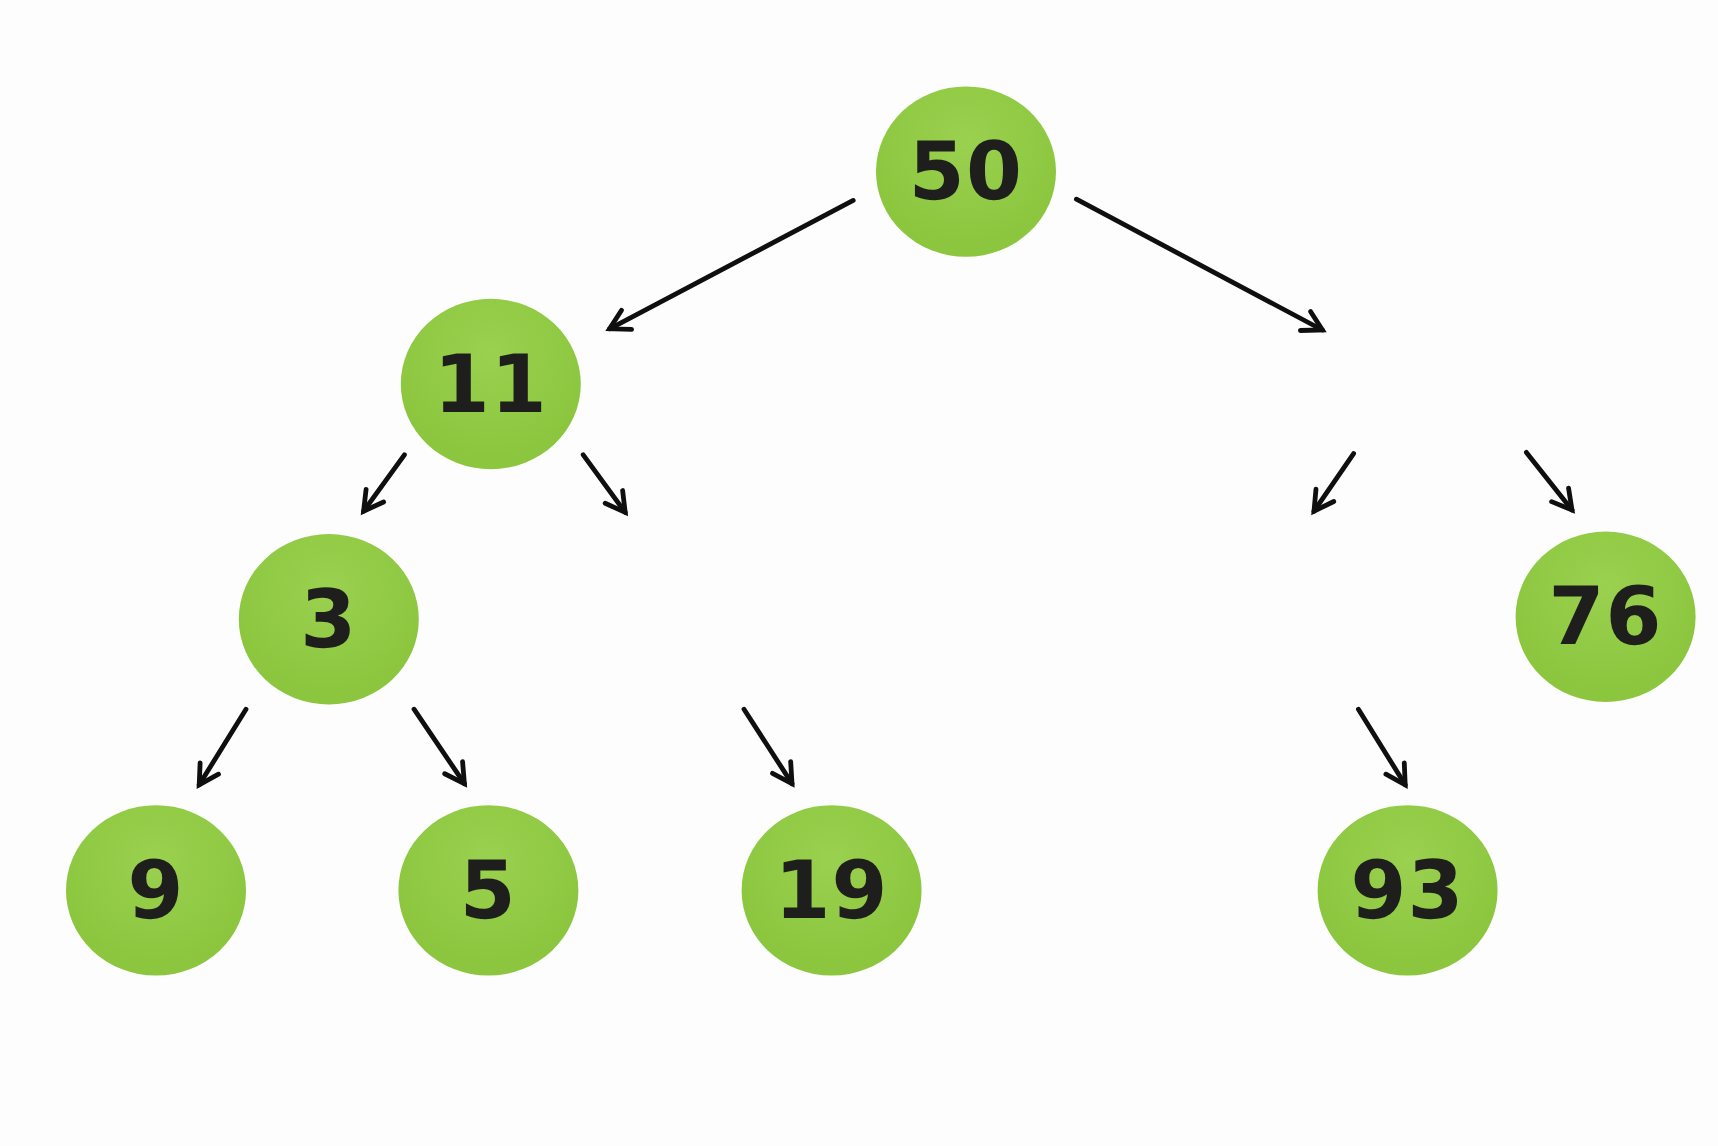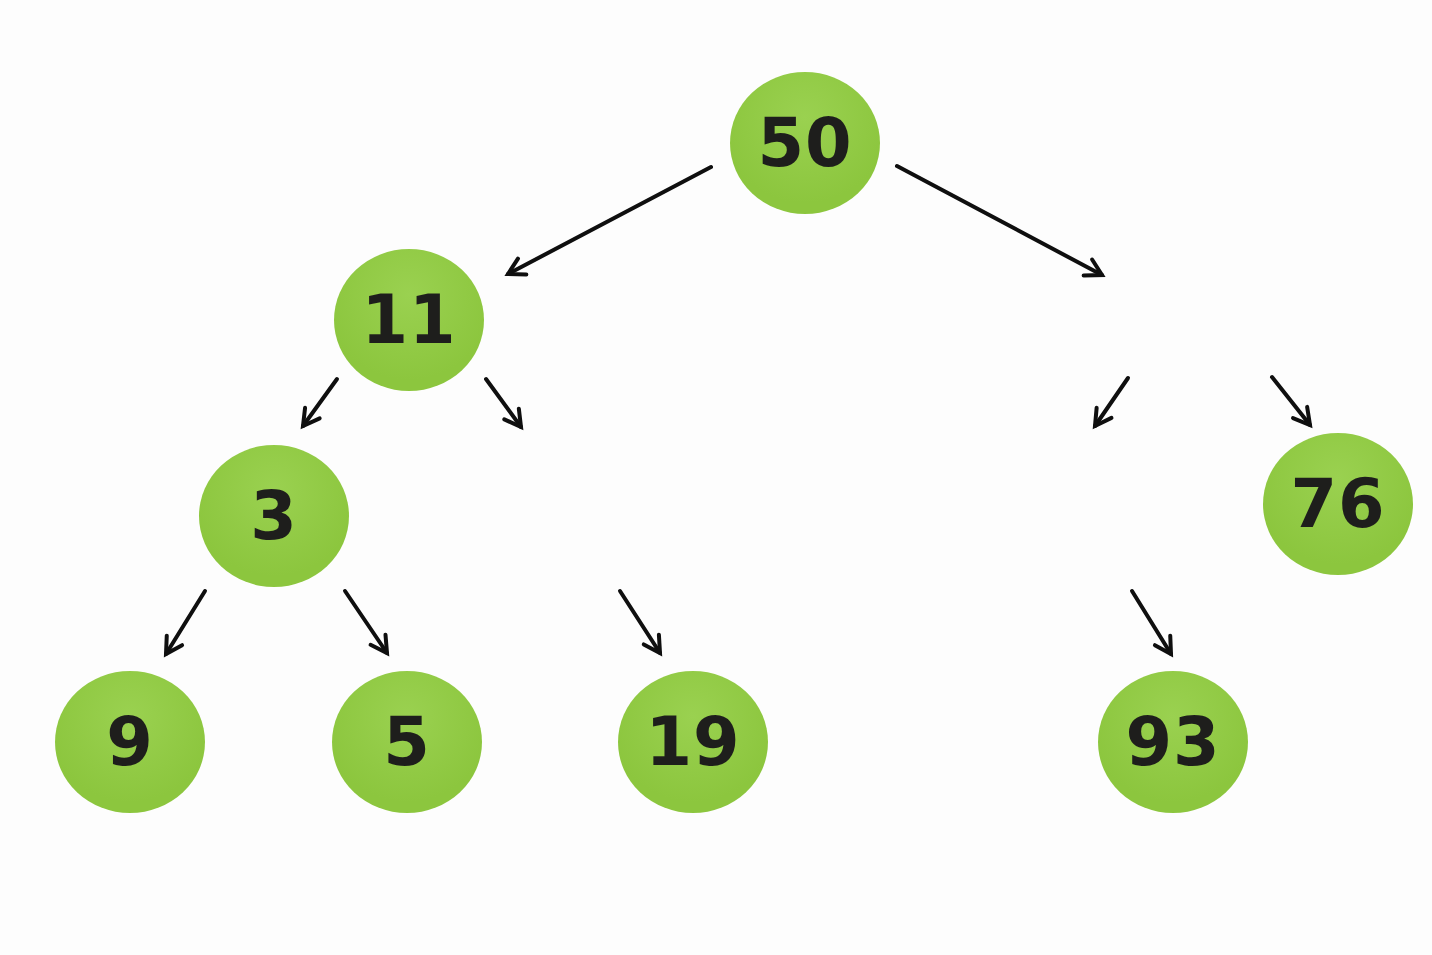--- a/index.html
+++ b/index.html
@@ -55,21 +55,21 @@
     letter-spacing: 1px;
     user-select: none;
   }
   
   .pos-n50 { left: 730px;  top: 72px;  }
   .pos-n17 { left: 334px;  top: 249px; }
   .pos-n72 { left: 1129px; top: 247px; }
   .pos-n12 { left: 199px;  top: 445px; }
   .pos-n23 { left: 470px;  top: 444px; }
   .pos-n54 { left: 998px;  top: 446px; }
-  .pos-n76 { left: 1263px; top: 433px; text-align: center; }
+  .pos-n76 { left: 1263px; top: 443px; text-align: center; }
   .pos-n9  { left: 55px;   top: 671px; }
   .pos-n14 { left: 332px;  top: 671px; }
   .pos-n19 { left: 618px;  top: 671px; }
   .pos-n67 { left: 1098px; top: 671px; }
 </style>
 </head>
 <body>
 
 <div class="canvas">
 

